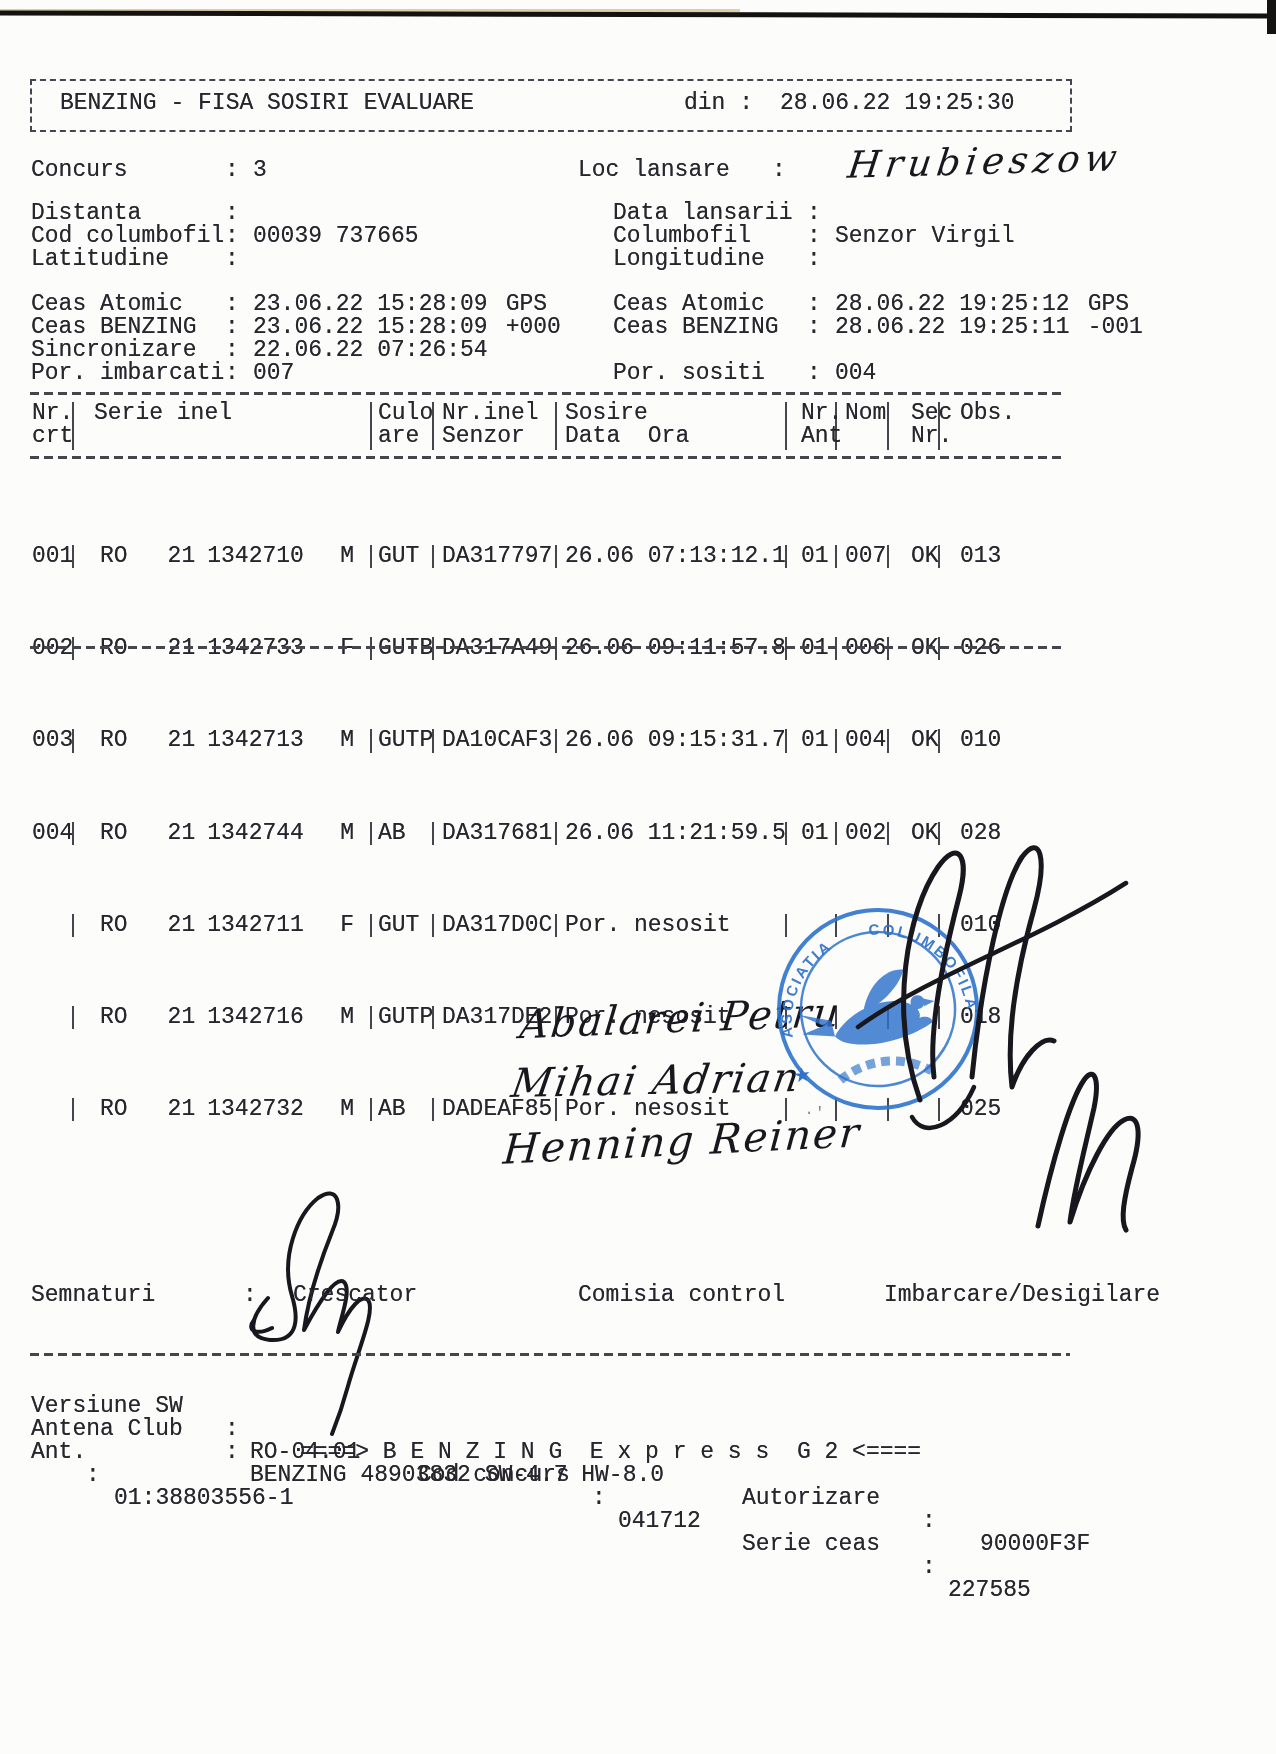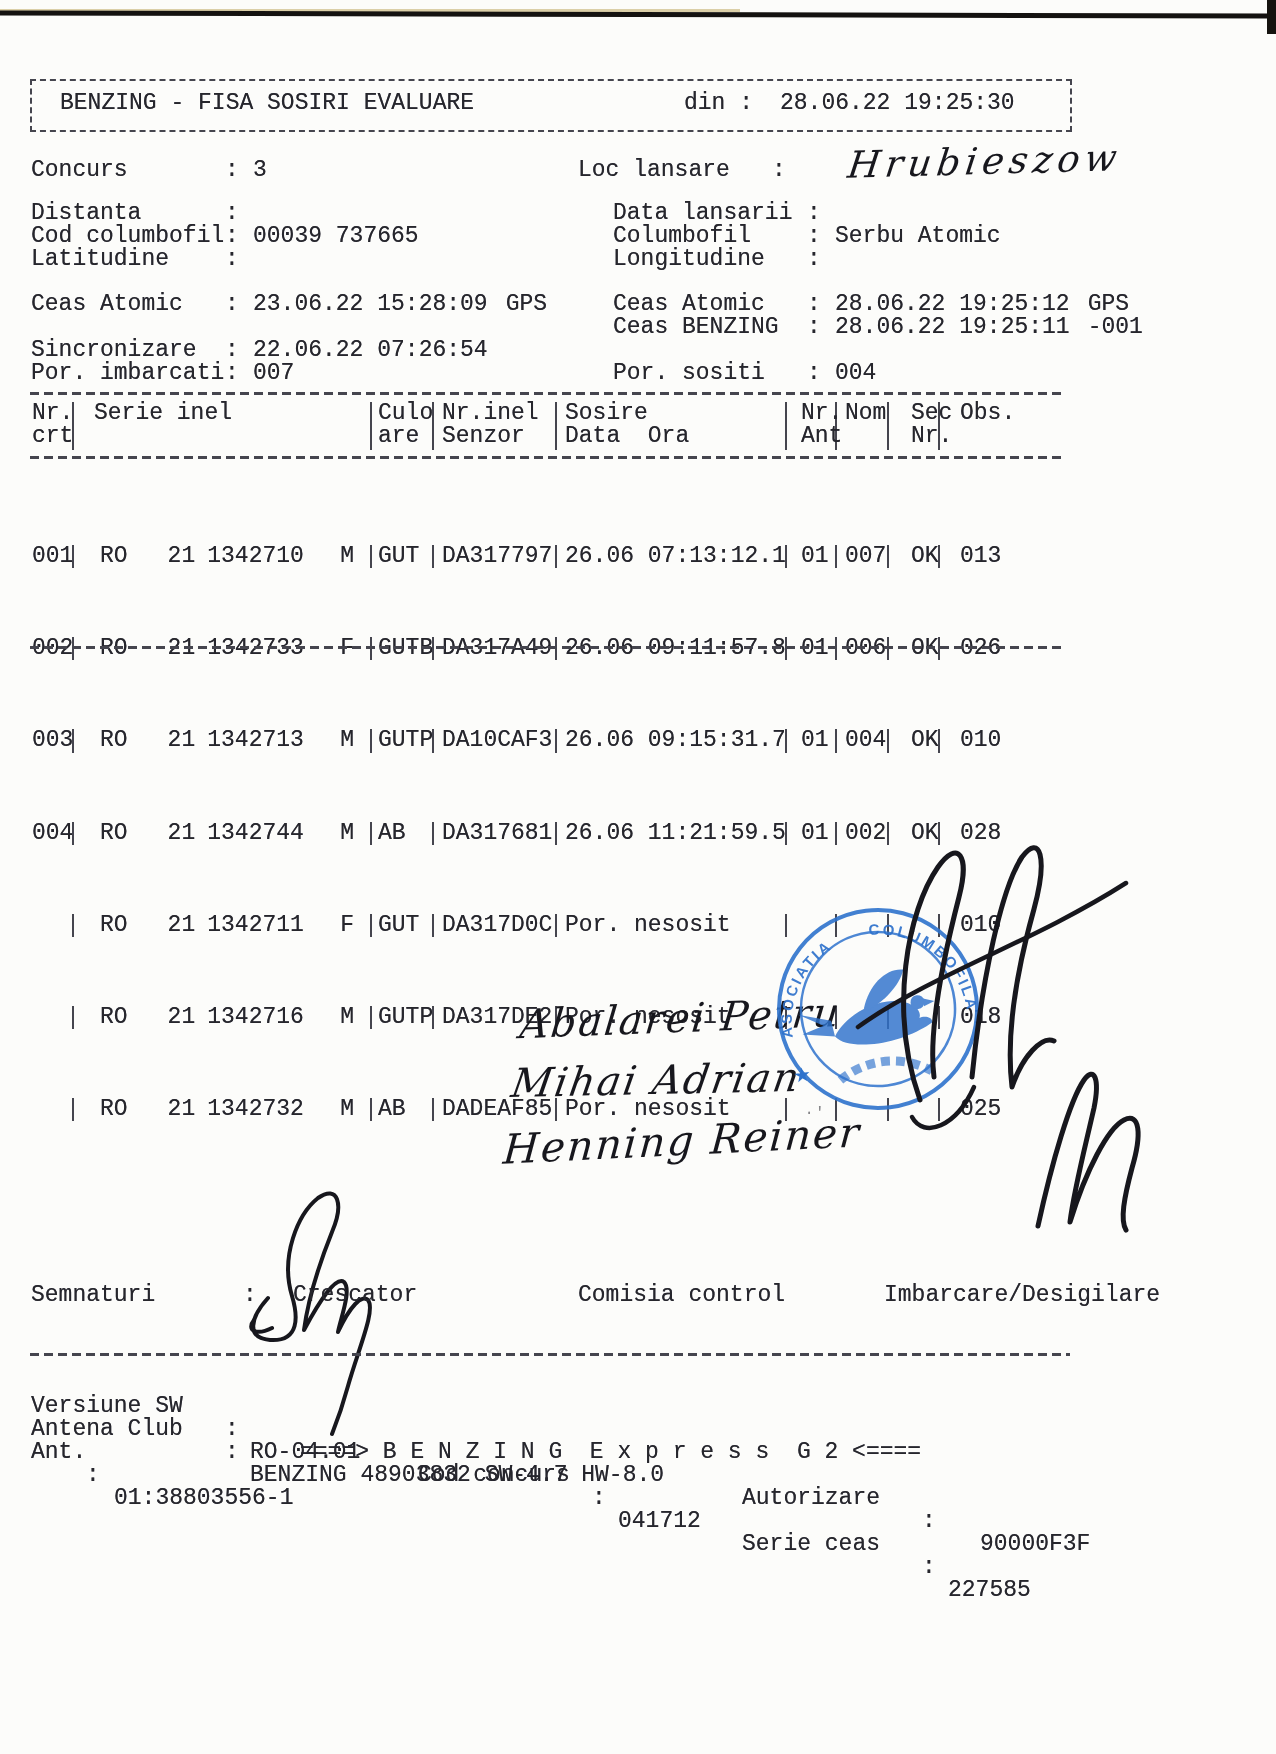--- a/index.html
+++ b/index.html
@@ -72,24 +72,25 @@
   </div>
 
   <div class="mono" style="left:31px;top:159px;"><span class="lbl">Concurs</span><span class="sepc">:</span><span>3</span></div>
   <div class="mono" style="left:31px;top:202px;"><span class="lbl">Distanta</span><span class="sepc">:</span><span></span></div>
   <div class="mono" style="left:31px;top:225px;"><span class="lbl">Cod columbofil</span><span class="sepc">:</span><span>00039 737665</span></div>
   <div class="mono" style="left:31px;top:248px;"><span class="lbl">Latitudine</span><span class="sepc">:</span><span></span></div>
 
   <div class="mono" style="left:578px;top:159px;"><span class="lbl">Loc lansare</span><span class="sepc">:</span></div>
   <div class="hand hand-loc" style="left:848px;top:140px;">Hrubieszow</div>
   <div class="mono" style="left:613px;top:202px;"><span class="lbl">Data lansarii</span><span class="sepc">:</span><span></span></div>
-  <div class="mono" style="left:613px;top:225px;"><span class="lbl">Columbofil</span><span class="sepc">:</span><span>Serbu Atomic</span></div>
+  <div class="mono" style="left:613px;top:225px;"><span class="lbl">Columbofil</span><span class="sepc">:</span><span>Senzor Virgil</span></div>
   <div class="mono" style="left:613px;top:248px;"><span class="lbl">Longitudine</span><span class="sepc">:</span><span></span></div>
 
   <div class="mono" style="left:31px;top:293px;"><span class="lbl">Ceas Atomic</span><span class="sepc">:</span><span>23.06.22 15:28:09</span><span class="sfx">GPS</span></div>
+  <div class="mono" style="left:31px;top:316px;"><span class="lbl">Ceas BENZING</span><span class="sepc">:</span><span>23.06.22 15:28:09</span><span class="sfx">+000</span></div>
   <div class="mono" style="left:31px;top:339px;"><span class="lbl">Sincronizare</span><span class="sepc">:</span><span>22.06.22 07:26:54</span></div>
   <div class="mono" style="left:31px;top:362px;"><span class="lbl">Por. imbarcati</span><span class="sepc">:</span><span>007</span></div>
 
   <div class="mono" style="left:613px;top:293px;"><span class="lbl">Ceas Atomic</span><span class="sepc">:</span><span>28.06.22 19:25:12</span><span class="sfx">GPS</span></div>
   <div class="mono" style="left:613px;top:316px;"><span class="lbl">Ceas BENZING</span><span class="sepc">:</span><span>28.06.22 19:25:11</span><span class="sfx">-001</span></div>
   <div class="mono" style="left:613px;top:362px;"><span class="lbl">Por. sositi</span><span class="sepc">:</span><span>004</span></div>
 
   <div class="tbl mono" style="position:absolute;">
     <div class="hdash" style="top:4px;"></div>
     <div class="thead">

